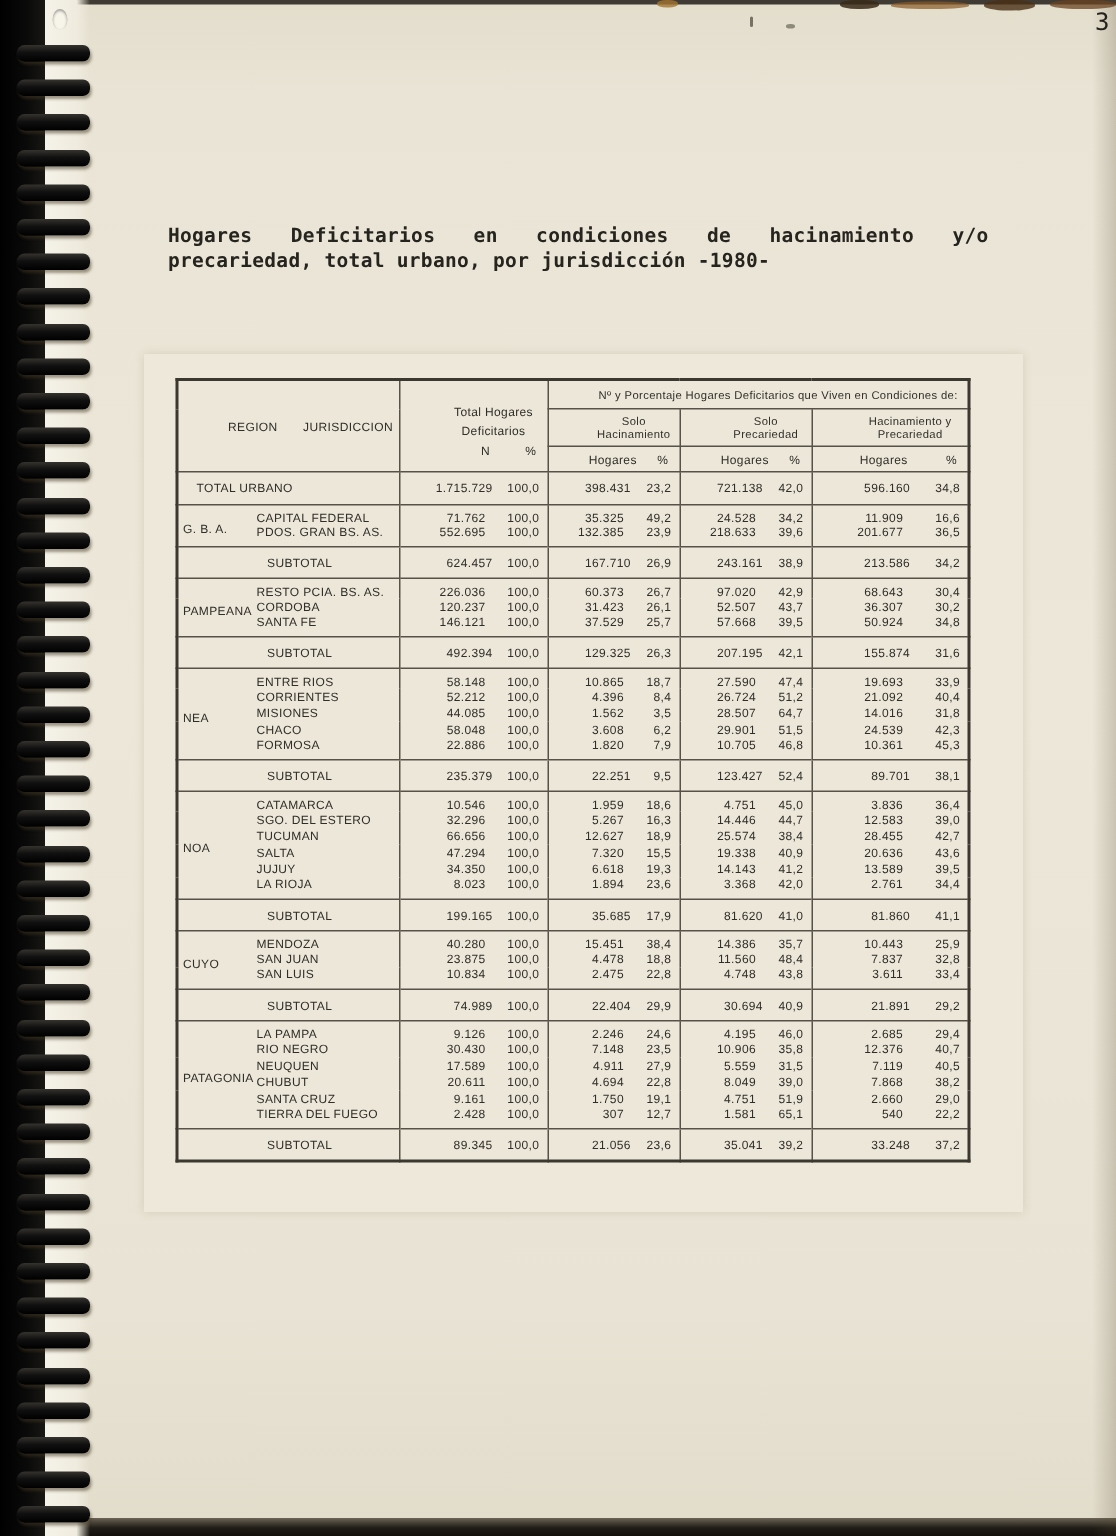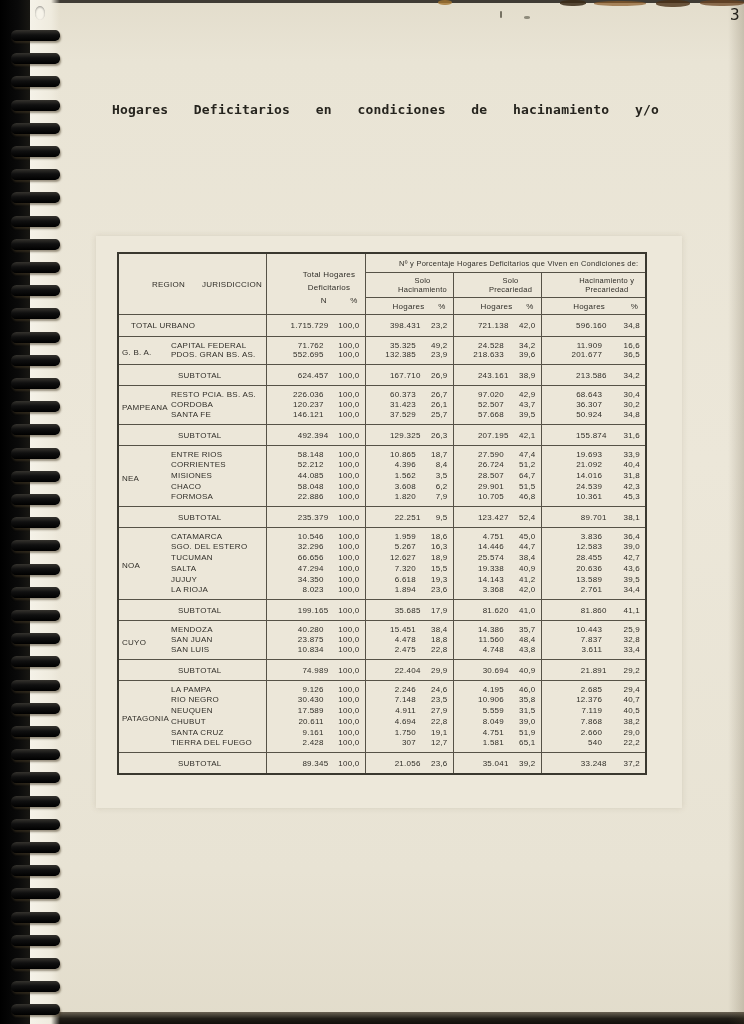--- a/index.html
+++ b/index.html
@@ -25,21 +25,21 @@
     border-radius:7px 6px 6px 7px;box-shadow:1px 2px 2px rgba(70,58,35,.5);}
   .punch-hole{position:absolute;left:35px;top:6px;width:10px;height:14px;border-radius:50%;
     background:#f7f4ea;box-shadow:inset 0 1px 2px rgba(0,0,0,.4);}
   
   .page-number{position:absolute;top:5px;left:730px;
     font-family:"DejaVu Sans Mono",monospace;font-size:16px;letter-spacing:5px;color:#23211b;}
   
   .title{position:absolute;left:112px;top:101px;width:547px;
     font-family:"DejaVu Sans Mono",monospace;font-weight:bold;font-size:13px;
     line-height:17px;letter-spacing:.2px;color:#26241e;}
-  .title .l1{text-align:justify;text-align-last:justify;}
+  .title .l1{text-align:justify;text-align-last:justify;margin-top:48px;}
   
   .table-paper{position:absolute;left:96px;top:236px;width:586px;height:572px;
     background:#ede8da;box-shadow:0 0 6px rgba(120,105,75,.18);}
   table.doc-table{position:absolute;left:117px;top:252px;width:528px;
     border-collapse:collapse;table-layout:fixed;background:#ece7d9;
     border:2px solid #3a382f;color:#2c2a26;}
   .doc-table th,.doc-table td{padding:0;font-size:8px;font-weight:normal;
     letter-spacing:.25px;color:#302e28;vertical-align:middle;}
   .doc-table th{border:1px solid #565247;padding-left:27px;}
   th.h-rj{text-align:left;}
@@ -127,20 +127,21 @@
     <div class="tooth" style="top: 958px;"></div>
     <div class="tooth" style="top: 981.2px;"></div>
     <div class="tooth" style="top: 1004.4px;"></div>
   </div>
 <div class="punch-hole"></div>
 
 <div class="page-number">34</div>
 
 <div class="title">
   <div class="l1">Hogares Deficitarios en condiciones de hacinamiento y/o</div>
+  <div class="l2">precariedad, total urbano, por jurisdicción -1980-</div>
 </div>
 
 <div class="table-paper"></div>
 <table class="doc-table" id="doc-table">
   <colgroup>
     <col style="width:48px">
       <col style="width:100px">
       <col style="width:99px">
     <col style="width:88px">
       <col style="width:88px">

